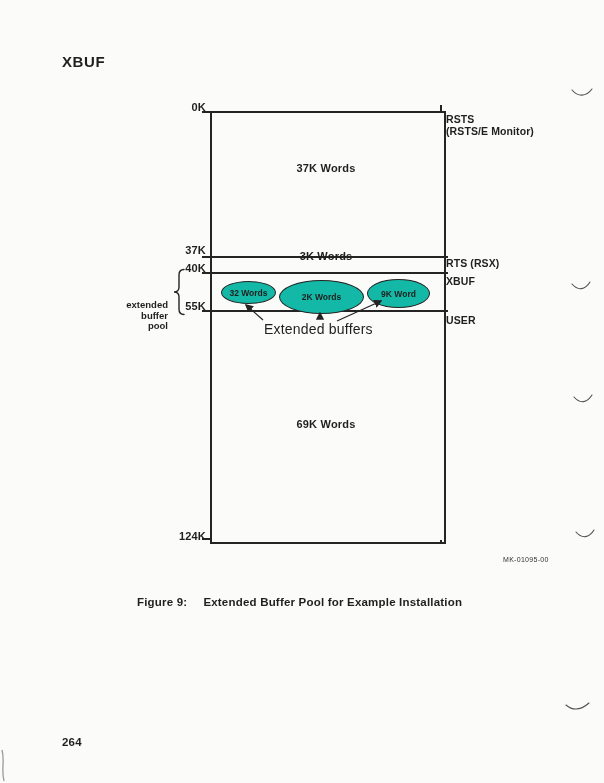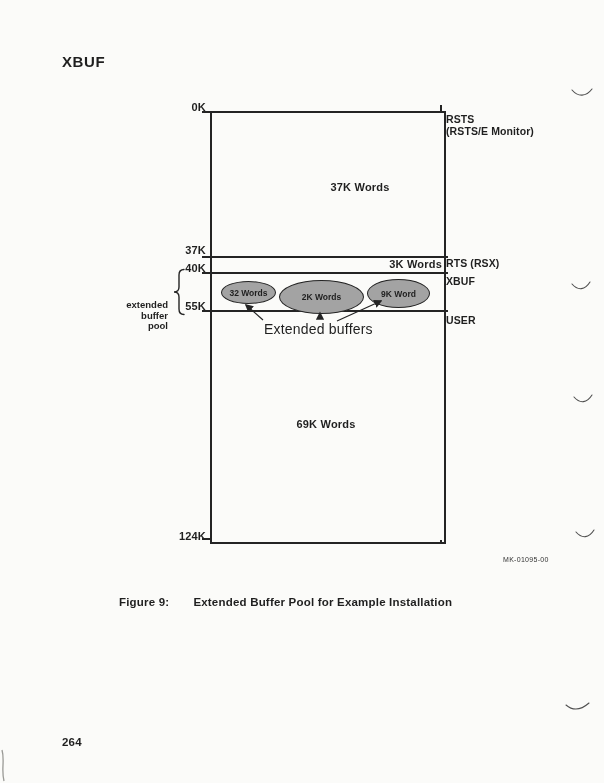--- a/index.html
+++ b/index.html
@@ -17,22 +17,22 @@
     padding-left: 46px;
   }
   .abs { position: absolute; }
 
   
   .heading {
     left: 62px; top: 53px;
     font-size: 15px; font-weight: bold; letter-spacing: 0.6px;
   }
   .caption-row {
-    left: 119px; top: 596px;
-    display: flex; gap: 24px;
+    left: 137px; top: 596px;
+    display: flex; gap: 16px;
     font-size: 11.5px; font-weight: bold; letter-spacing: 0.2px;
   }
   .footer-row {
     left: 62px; top: 736px;
     display: flex; gap: 21px;
     font-size: 11.5px; font-weight: bold; letter-spacing: 0.2px;
   }
   .doc-ref {
     left: 503px; top: 556px;
     font-size: 7px; color: #333; letter-spacing: 0.3px;
@@ -68,22 +68,22 @@
   .tl-40k  { top: 262px; }
   .tl-55k  { top: 300px; }
   .tl-124k { top: 530px; }
 
   
   .region-label {
     left: 210px; width: 232px;
     text-align: center;
     font-size: 11px; font-weight: bold; letter-spacing: 0.2px;
   }
-  .rl-exec { top: 181px; margin-left: 34px; }
-  .rl-rts  { top: 258px; text-align: right; }
+  .rl-exec { top: 162px; }
+  .rl-rts  { top: 250px; }
   .rl-user { top: 418px; }
 
   
   .owner-label {
     left: 446px;
     font-size: 10.5px; font-weight: bold;
     line-height: 11.5px; letter-spacing: 0.1px;
     white-space: nowrap;
   }
   .ol-exec { top: 114px; }
@@ -98,21 +98,21 @@
     font-size: 9.5px; font-weight: bold; line-height: 10.5px; margin-top: 24px;
   }
   .brace { left: 172px; top: 268px; }
 
   
   .buffer-ellipse {
     border: 1.5px solid #242424;
     border-radius: 50%;
     display: flex; align-items: center; justify-content: center;
     font-size: 8.5px; font-weight: bold;
-    background: #a3a3a3;
+    background: #14b8a6;
   }
   .be-1 { left: 221px; top: 281px; width: 53px; height: 21px; }
   .be-2 { left: 279px; top: 280px; width: 83px; height: 32px; }
   .be-3 { left: 367px; top: 279px; width: 61px; height: 27px; }
 
   .buffers-caption {
     left: 264px; top: 321px;
     font-size: 14px; font-weight: normal; letter-spacing: 0.2px;
     white-space: nowrap;
   }

